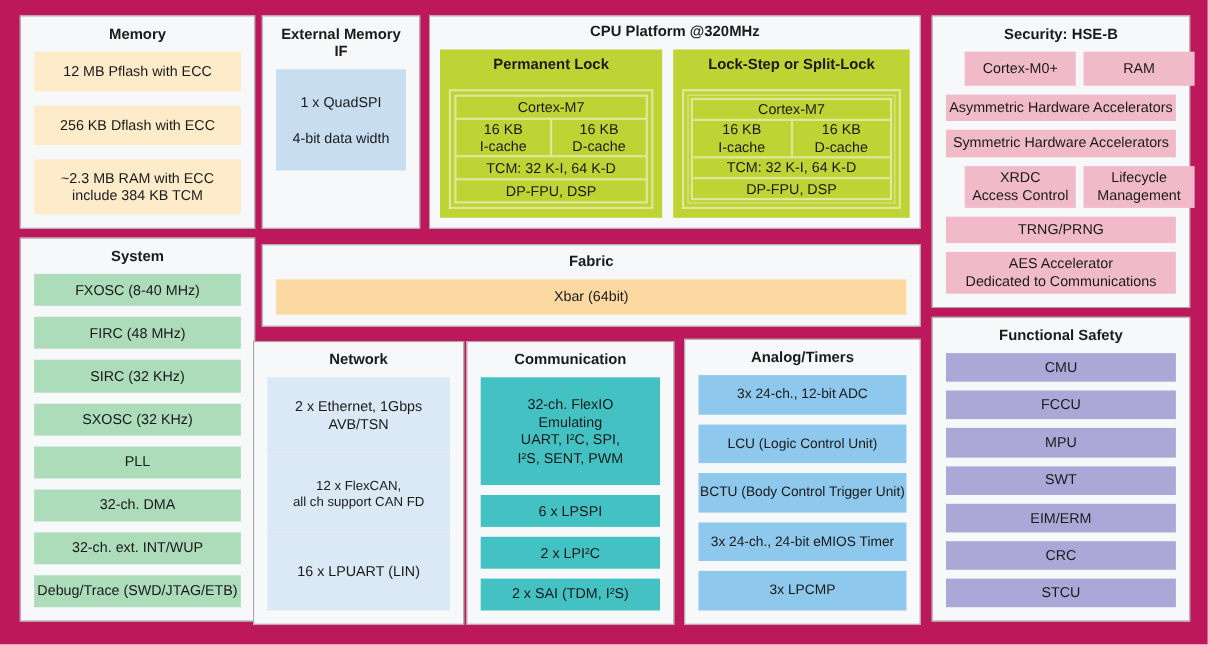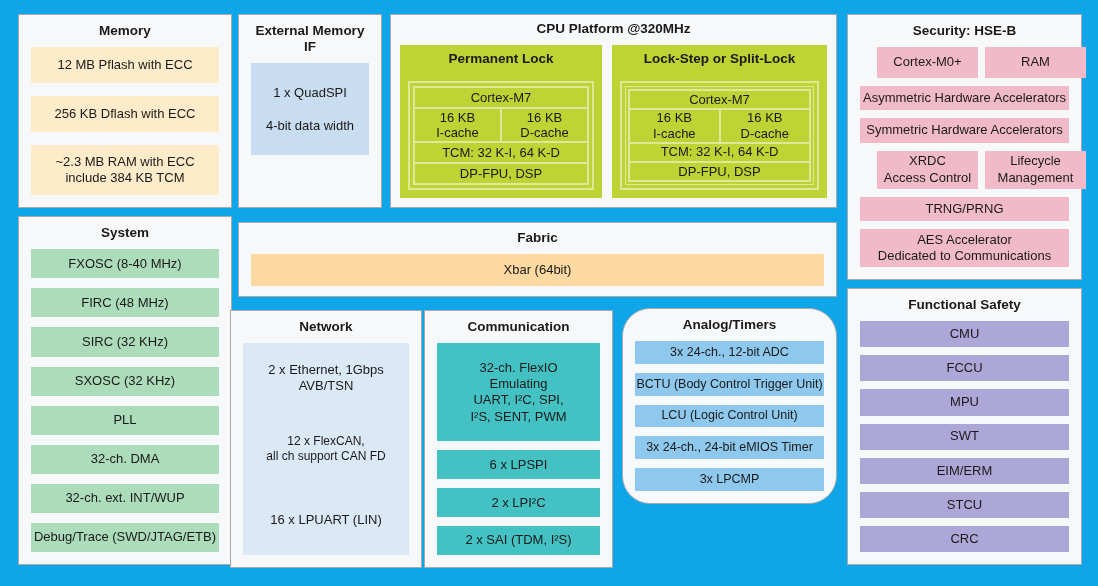--- a/index.html
+++ b/index.html
@@ -1,18 +1,18 @@
 <!DOCTYPE html>
 <html style="--text: #1a1a1a; --panel-bg: #f7f8f9; --panel-border: #a9a9a9; --memory-item: #fdebc9; --extmem-item: #c8ddf0; --cpu-block: #bed334; --cpu-line: #dfe79b; --security-item: #f1bac9; --system-item: #acdcba; --fabric-item: #fcd9a1; --network-item: #dbe8f5; --comm-item: #44c2c3; --analog-item: #8ec8ec; --safety-item: #ada7d7;"><head>
 <meta charset="utf-8">
 <style>
   html,body { margin:0; padding:0; background:#ffffff; }
   * { box-sizing:border-box; }
   .page {
-    position:relative; width:1098px; height:586px; background:#0ea5e9;
+    position:relative; width:1098px; height:586px; background:#be185d;
     font-family:"Liberation Sans","DejaVu Sans",sans-serif; color:var(--text,#1a1a1a);
   }
   .panel {
     position:absolute; background:var(--panel-bg,#f7f8f9);
     border:1px solid var(--panel-border,#a9a9a9);
     display:flex; flex-direction:column; padding:6px 12px 12px;
   }
   .panel-title {
     font-size:13.5px; font-weight:bold; text-align:center;
     padding:2px 0 8px; flex:0 0 auto; line-height:1.2;
@@ -195,37 +195,37 @@
       <div class="item big">32-ch. FlexIO
 Emulating
 UART, I²C, SPI,
 I²S, SENT, PWM</div>
       <div class="item">6 x LPSPI</div>
       <div class="item">2 x LPI²C</div>
       <div class="item">2 x SAI (TDM, I²S)</div>
     </div>
   </div>
 
-  <div class="panel analog" style="left:622px; top:308px; width:215px; height:196px;border-radius:28px;">
+  <div class="panel analog" style="left:622px; top:308px; width:215px; height:260px;">
     <div class="panel-title">Analog/Timers</div>
     <div class="items">
       <div class="item">3x 24-ch., 12-bit ADC</div>
+      <div class="item">LCU (Logic Control Unit)</div>
       <div class="item">BCTU (Body Control Trigger Unit)</div>
-      <div class="item">LCU (Logic Control Unit)</div>
       <div class="item">3x 24-ch., 24-bit eMIOS Timer</div>
       <div class="item">3x LPCMP</div>
     </div>
   </div>
 
   <div class="panel safety" style="left:847px; top:288px; width:235px; height:277px;">
     <div class="panel-title">Functional Safety</div>
     <div class="items">
       <div class="item">CMU</div>
       <div class="item">FCCU</div>
       <div class="item">MPU</div>
       <div class="item">SWT</div>
       <div class="item">EIM/ERM</div>
+      <div class="item">CRC</div>
       <div class="item">STCU</div>
-      <div class="item">CRC</div>
     </div>
   </div>
 
 </div>
 
 </body></html>

